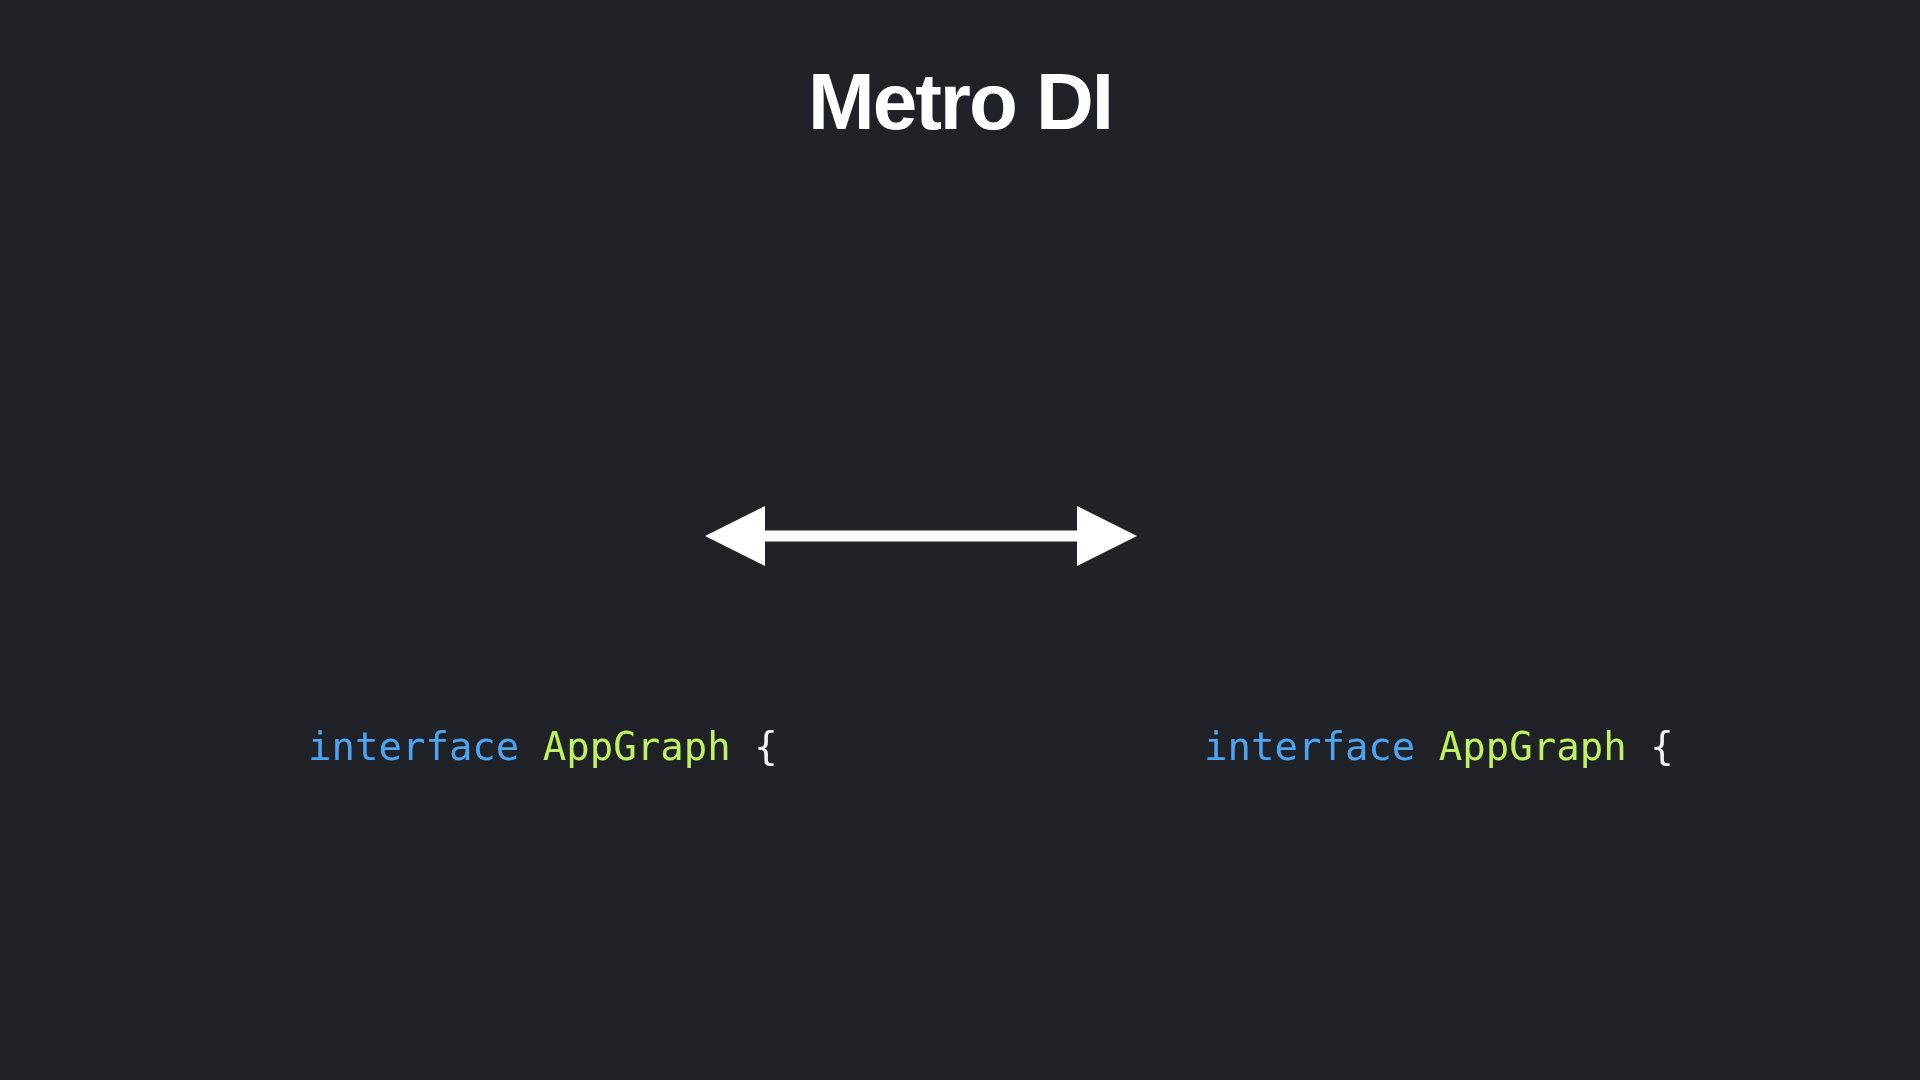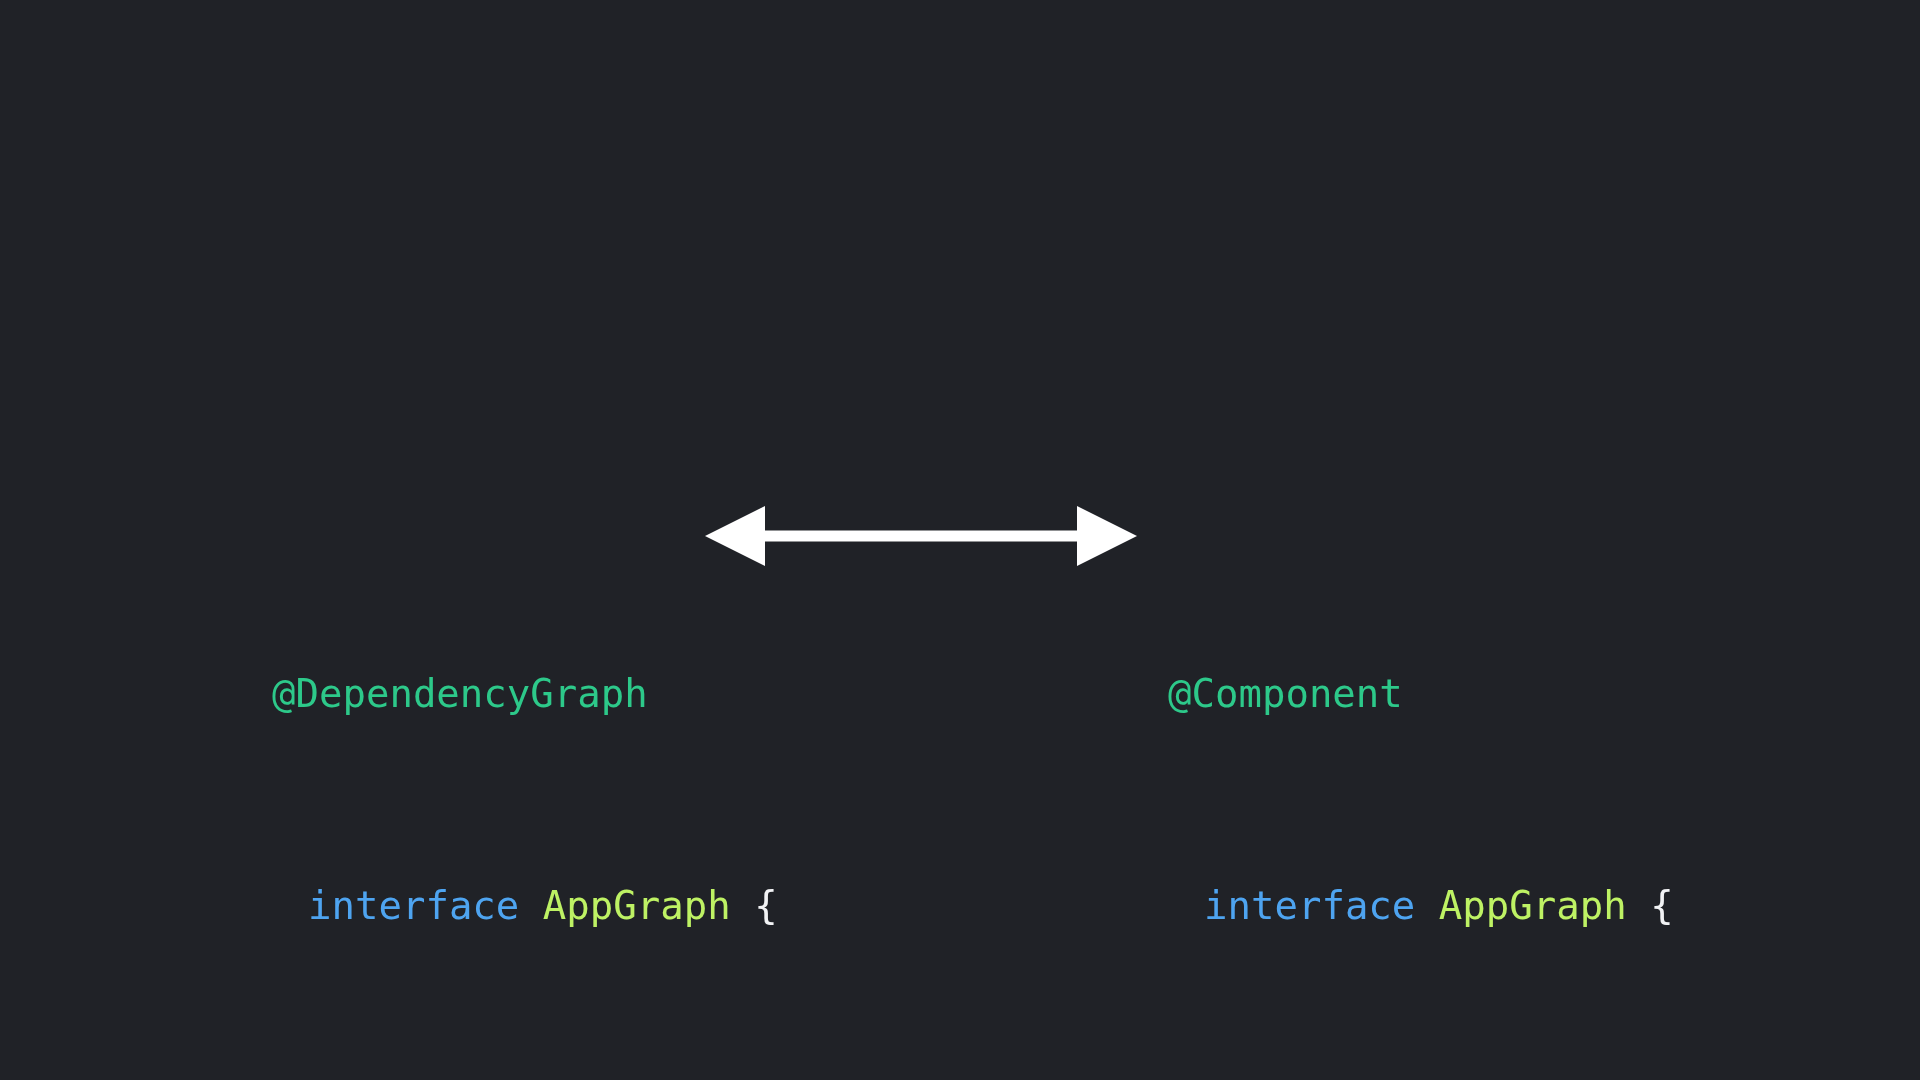--- a/index.html
+++ b/index.html
@@ -72,43 +72,42 @@
   }
   .arrow-wrap svg {
     display: block;
   }
 </style>
 </head>
 <body style="background: rgb(32, 34, 39);">
 
 <div class="slide" style="background: rgb(32, 34, 39);">
 
+  <div class="title">Metro DI</div>
 
   <div class="code-block code-left">
 
-    <div class="code-line"><span class="tok-annotation">@DependencyGraph</span></div>
 
     <div class="code-line"><span class="tok-keyword">interface</span><span class="tok-plain"> </span><span class="tok-type">AppGraph</span><span class="tok-punct"> {</span></div>
 
     
 
     
   </div>
 
   <div class="arrow-wrap">
     <svg width="432" height="64" viewBox="0 0 432 64">
       <polygon points="0,32 60,2 60,62" fill="#ffffff"></polygon>
       <rect x="56" y="26.5" width="320" height="11" fill="#ffffff"></rect>
       <polygon points="432,32 372,2 372,62" fill="#ffffff"></polygon>
     </svg>
   </div>
 
   <div class="code-block code-right">
 
-    <div class="code-line"><span class="tok-annotation">@Component</span></div>
 
     <div class="code-line"><span class="tok-keyword">interface</span><span class="tok-plain"> </span><span class="tok-type">AppGraph</span><span class="tok-punct"> {</span></div>
 
     
 
     
   </div>
 
 </div>
 

